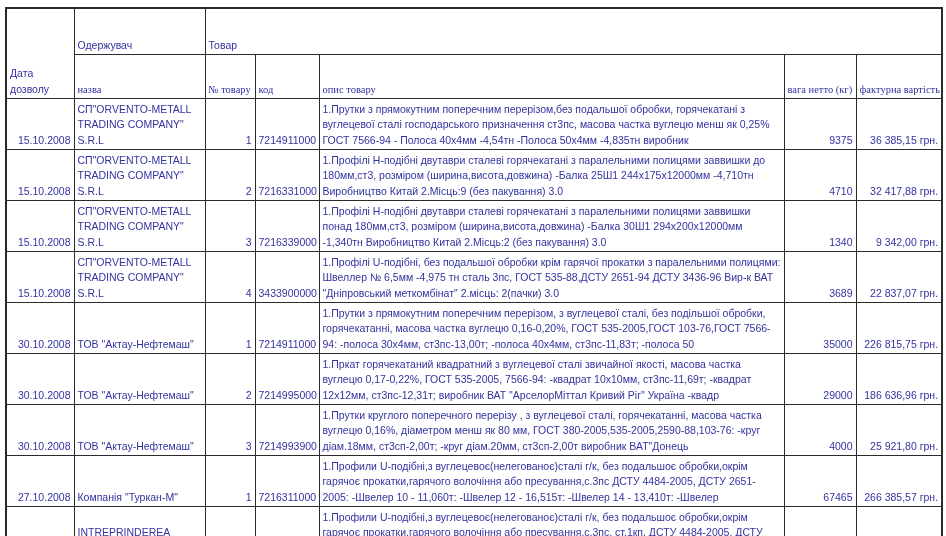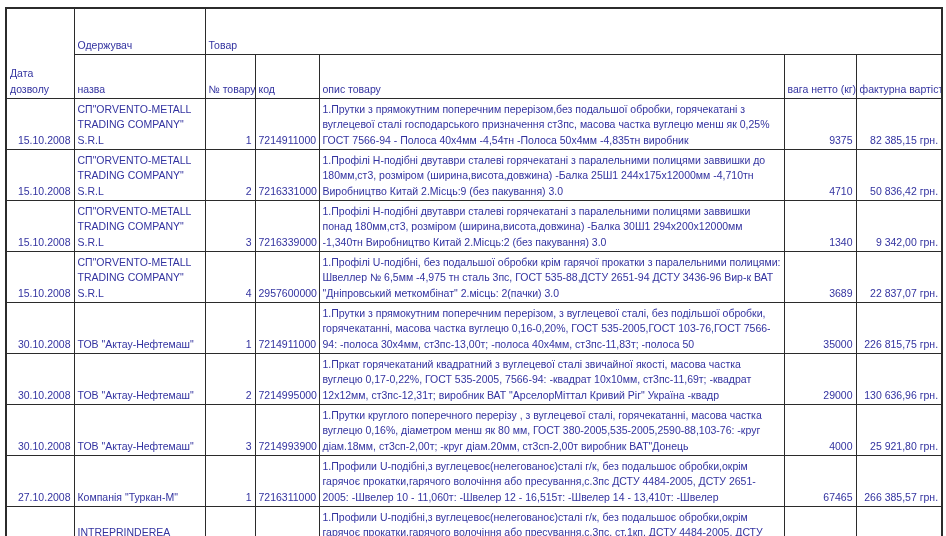--- a/index.html
+++ b/index.html
@@ -4,21 +4,21 @@
 <style>
   html,body{margin:0;padding:0;background:#ffffff;width:946px;height:536px;overflow:hidden;}
   body{font-family:"Liberation Sans",sans-serif;}
   .report{position:absolute;left:5px;top:7px;}
   table.grid{border-collapse:collapse;table-layout:fixed;width:936px;
              border:2px solid #2b2b2b;}
   table.grid td{border:1px solid #2b2b2b;vertical-align:bottom;
                 padding:0 3px 1px 3px;font-size:10.5px;line-height:15.5px;
                 color:#3333a0;overflow:hidden;}
   tr.h1 td{height:44px;}
-  tr.h2 td{height:42px;white-space:nowrap;}
+  tr.h2 td{height:42px;white-space:nowrap;font-family:Liberation Serif, serif;}
   tr.datarow td{height:49px;}
   td.c-date{text-align:right;margin-left:42px;}
   td.c-name{text-align:left;}
   td.c-num{text-align:right;}
   td.c-desc{text-align:left;margin-left:7px;}
   td.hdr{text-align:left;}
 </style>
 </head>
 <body>
 
@@ -49,66 +49,66 @@
       <td class="hdr">фактурна вартість</td>
     </tr>
 
     <tr class="datarow">
       <td class="c-date">15.10.2008</td>
       <td class="c-name">СП"ORVENTO-METALL TRADING COMPANY" S.R.L</td>
       <td class="c-num">1</td>
       <td class="c-num">7214911000</td>
       <td class="c-desc">1.Прутки з прямокутним поперечним перерізом,без подальшої обробки, горячекатані з вуглецевої сталі господарського призначення ст3пс, масова частка вуглецю менш як 0,25% ГОСТ 7566-94 - Полоса 40х4мм -4,54тн -Полоса 50х4мм -4,835тн виробник</td>
       <td class="c-num">9375</td>
-      <td class="c-num">82 385,15 грн.</td>
+      <td class="c-num">36 385,15 грн.</td>
     </tr>
     <tr class="datarow">
       <td class="c-date">15.10.2008</td>
       <td class="c-name">СП"ORVENTO-METALL TRADING COMPANY" S.R.L</td>
       <td class="c-num">2</td>
       <td class="c-num">7216331000</td>
       <td class="c-desc">1.Профілі Н-подібні двутаври сталеві горячекатані з паралельними полицями заввишки до 180мм,ст3, розміром (ширина,висота,довжина) -Балка 25Ш1 244х175х12000мм -4,710тн Виробництво Китай 2.Місць:9 (без пакування) 3.0</td>
       <td class="c-num">4710</td>
-      <td class="c-num">50 836,42 грн.</td>
+      <td class="c-num">32 417,88 грн.</td>
     </tr>
     <tr class="datarow">
       <td class="c-date">15.10.2008</td>
       <td class="c-name">СП"ORVENTO-METALL TRADING COMPANY" S.R.L</td>
       <td class="c-num">3</td>
       <td class="c-num">7216339000</td>
       <td class="c-desc">1.Профілі Н-подібні двутаври сталеві горячекатані з паралельними полицями заввишки понад 180мм,ст3, розміром (ширина,висота,довжина) -Балка 30Ш1 294х200х12000мм -1,340тн Виробництво Китай 2.Місць:2 (без пакування) 3.0</td>
       <td class="c-num">1340</td>
       <td class="c-num">9 342,00 грн.</td>
     </tr>
     <tr class="datarow">
       <td class="c-date">15.10.2008</td>
       <td class="c-name">СП"ORVENTO-METALL TRADING COMPANY" S.R.L</td>
       <td class="c-num">4</td>
-      <td class="c-num">2957600000</td>
+      <td class="c-num">3433900000</td>
       <td class="c-desc">1.Профілі U-подібні, без подальшої обробки крім гарячої прокатки з паралельними полицями: Швеллер № 6,5мм -4,975 тн сталь 3пс, ГОСТ 535-88,ДСТУ 2651-94 ДСТУ 3436-96 Вир-к ВАТ "Дніпровський меткомбінат" 2.місць: 2(пачки) 3.0</td>
       <td class="c-num">3689</td>
       <td class="c-num">22 837,07 грн.</td>
     </tr>
     <tr class="datarow">
       <td class="c-date">30.10.2008</td>
       <td class="c-name">ТОВ "Актау-Нефтемаш"</td>
       <td class="c-num">1</td>
       <td class="c-num">7214911000</td>
       <td class="c-desc">1.Прутки з прямокутним поперечним перерізом, з вуглецевої сталі, без подільшої обробки, горячекатанні, масова частка вуглецю 0,16-0,20%, ГОСТ 535-2005,ГОСТ 103-76,ГОСТ 7566-94: -полоса 30х4мм, ст3пс-13,00т; -полоса 40х4мм, ст3пс-11,83т; -полоса 50</td>
       <td class="c-num">35000</td>
       <td class="c-num">226 815,75 грн.</td>
     </tr>
     <tr class="datarow">
       <td class="c-date">30.10.2008</td>
       <td class="c-name">ТОВ "Актау-Нефтемаш"</td>
       <td class="c-num">2</td>
       <td class="c-num">7214995000</td>
       <td class="c-desc">1.Пркат горячекатаний квадратний з вуглецевої сталі звичайної якості, масова частка вуглецю 0,17-0,22%, ГОСТ 535-2005, 7566-94: -квадрат 10х10мм, ст3пс-11,69т; -квадрат 12х12мм, ст3пс-12,31т; виробник ВАТ "АрселорМіттал Кривий Ріг" Україна -квадр</td>
       <td class="c-num">29000</td>
-      <td class="c-num">130 636,96 грн.</td>
+      <td class="c-num">186 636,96 грн.</td>
     </tr>
     <tr class="datarow">
       <td class="c-date">30.10.2008</td>
       <td class="c-name">ТОВ "Актау-Нефтемаш"</td>
       <td class="c-num">3</td>
       <td class="c-num">7214993900</td>
       <td class="c-desc">1.Прутки круглого поперечного перерізу , з вуглецевої сталі, горячекатанні, масова частка вуглецю 0,16%, діаметром менш як 80 мм, ГОСТ 380-2005,535-2005,2590-88,103-76: -круг діам.18мм, ст3сп-2,00т; -круг діам.20мм, ст3сп-2,00т виробник ВАТ"Донець</td>
       <td class="c-num">4000</td>
       <td class="c-num">25 921,80 грн.</td>
     </tr>

